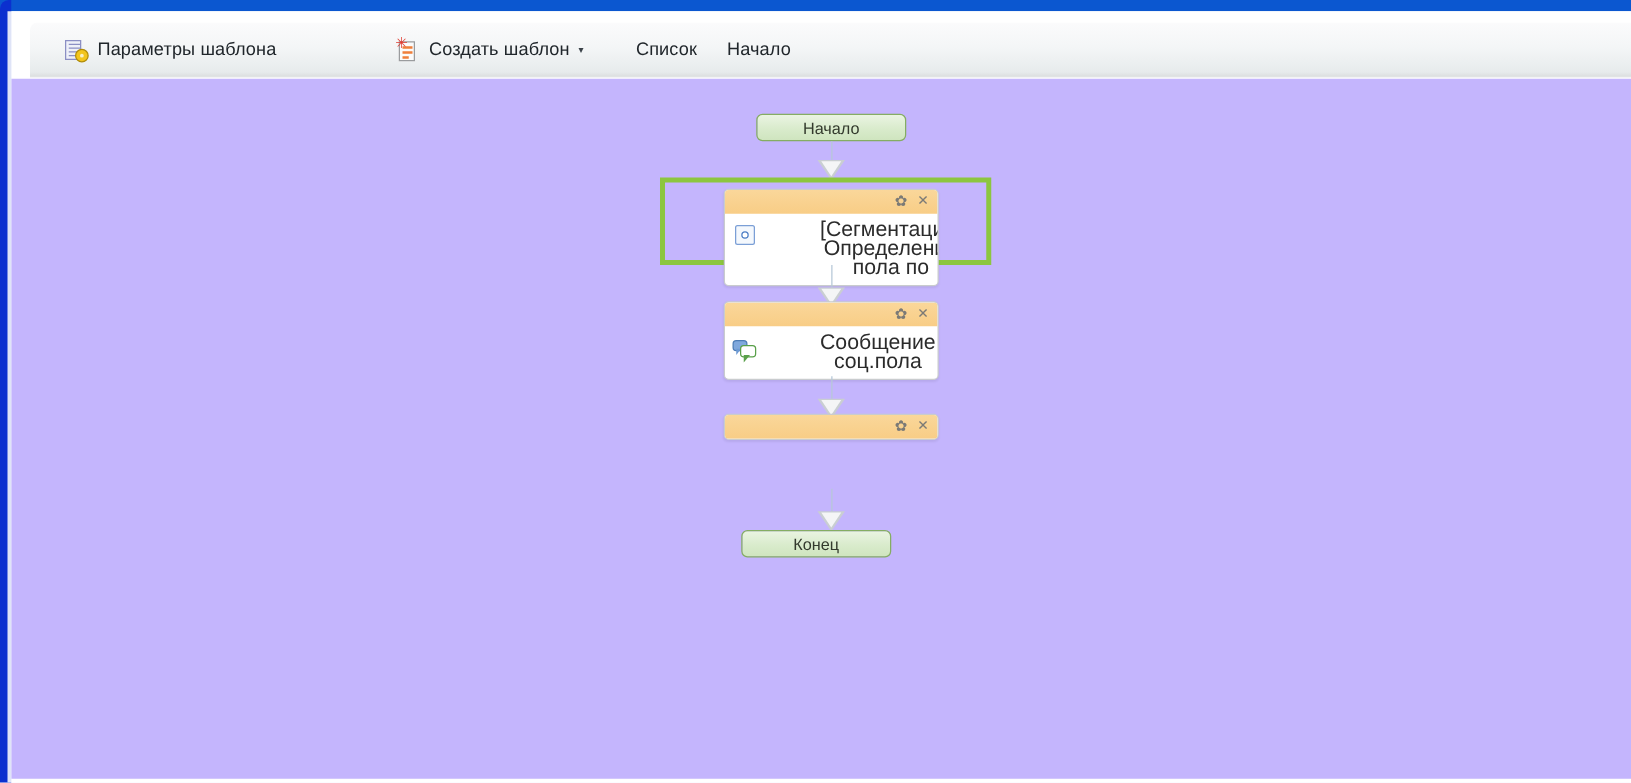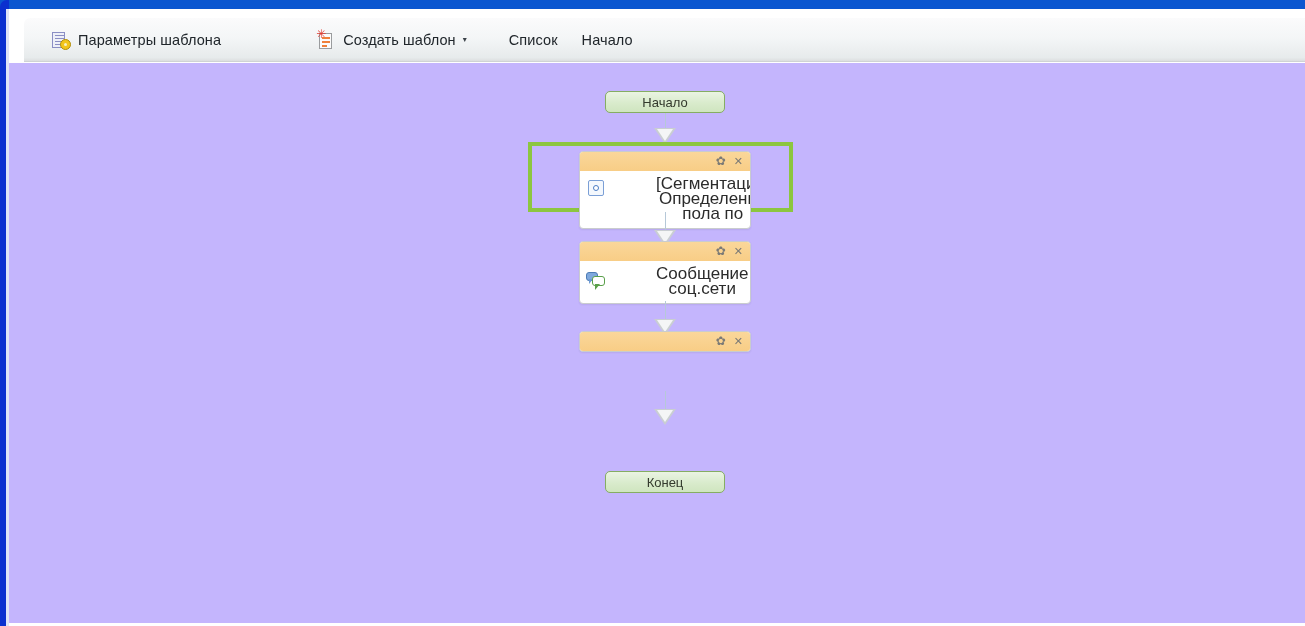--- a/index.html
+++ b/index.html
@@ -405,36 +405,36 @@
       <div class="node" style="left:570px; top:178px;">
         <div class="node-header">
           <span class="hdr-btn gear">✿</span>
           <span class="hdr-btn">✕</span>
         </div>
         <div class="node-body">
           <span class="node-icon ico-msg">
             <span class="b1"></span>
               <span class="b2"></span>
           </span>
-          <span class="node-text">Сообщение соц.сети</span>
+          <span class="node-text">Сообщение соц.пола</span>
         </div>
       </div>
 
       <div class="conn-line" style="left:656px; top:238px; height:28px;"></div>
       <div class="arrow-head" style="left:645px; top:256px;"></div>
 
       <div class="node" style="left:570px; top:268px;">
         <div class="node-header">
           <span class="hdr-btn gear">✿</span>
           <span class="hdr-btn">✕</span>
         </div>
       </div>
 
       <div class="conn-line" style="left:656px; top:328px; height:28px;"></div>
       <div class="arrow-head" style="left:645px; top:346px;"></div>
 
-      <div class="terminator" style="left:596px; top:361px;margin-top:47px;">
+      <div class="terminator" style="left:584px; top:361px;">
         <span>Конец</span>
       </div>
 
     </div>
   </div>
 </div>
 
 </body></html>

